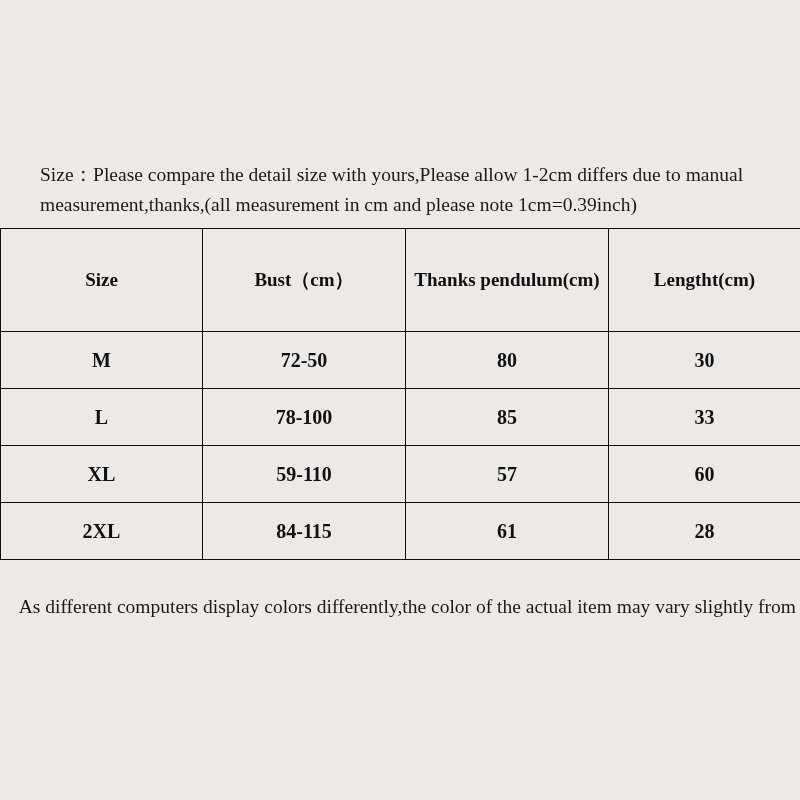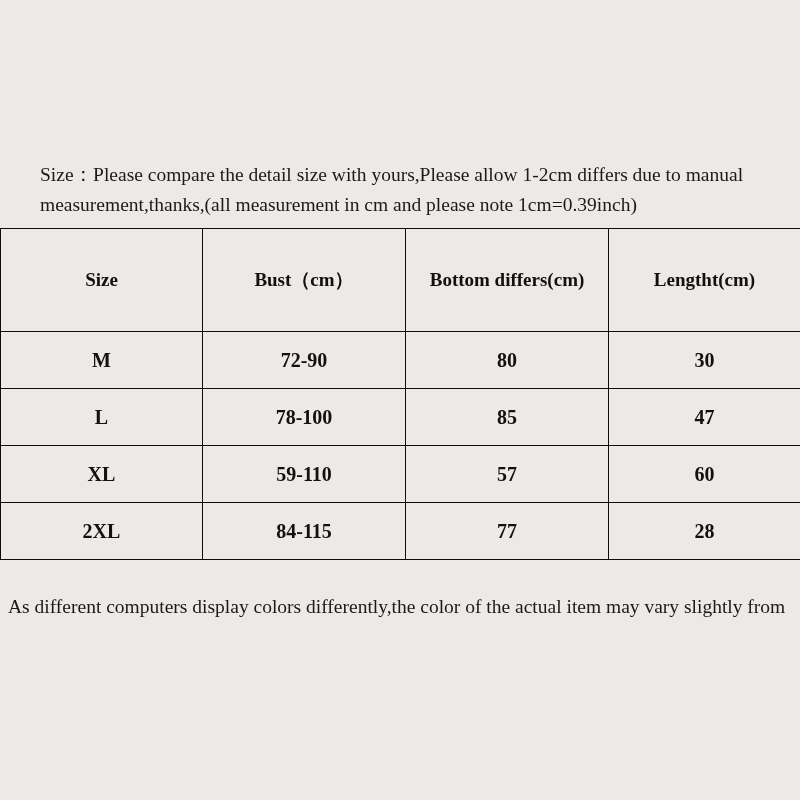--- a/index.html
+++ b/index.html
@@ -62,21 +62,21 @@
   table.size-table col.c4 { width: 192px; }
   .outro {
     position: absolute;
     left: 6px;
     top: 592px;
     width: 790px;
     font-size: 19.5px;
     line-height: 29px;
     text-align: center;
   }
-  .outro .l1 { display: block; text-align: left; padding-left: 2px; }
+  .outro .l1 { display: block; text-align: right; padding-left: 2px; }
   .outro .l2 { display: block; text-align: center; }
 </style>
 </head>
 <body>
 
 <div class="page">
 
   <div class="intro">
     <span class="lbl">Size：</span><span>Please compare the detail size with yours,Please allow 1-2cm differs due to manual measurement,thanks,(all measurement in cm and please note 1cm=0.39inch)</span>
   </div>
@@ -85,45 +85,45 @@
     <colgroup>
       <col class="c1">
         <col class="c2">
         <col class="c3">
         <col class="c4">
     </colgroup>
     <tbody>
       <tr class="head">
         <td>Size</td>
         <td>Bust（cm）</td>
-        <td>Bottom differs(cm)</td>
+        <td>Thanks pendulum(cm)</td>
         <td>Lengtht(cm)</td>
       </tr>
       <tr class="body">
         <td>M</td>
-        <td>72-90</td>
+        <td>72-50</td>
         <td>80</td>
         <td>30</td>
       </tr>
       <tr class="body">
         <td>L</td>
         <td>78-100</td>
         <td>85</td>
-        <td>47</td>
+        <td>33</td>
       </tr>
       <tr class="body">
         <td>XL</td>
         <td>59-110</td>
         <td>57</td>
         <td>60</td>
       </tr>
       <tr class="body">
         <td>2XL</td>
         <td>84-115</td>
-        <td>77</td>
+        <td>61</td>
         <td>28</td>
       </tr>
     </tbody>
   </table>
 
   <div class="outro">
     <span class="l1">As different computers display colors differently,the color of the actual item may vary slightly from</span>
   </div>
 
 </div>

